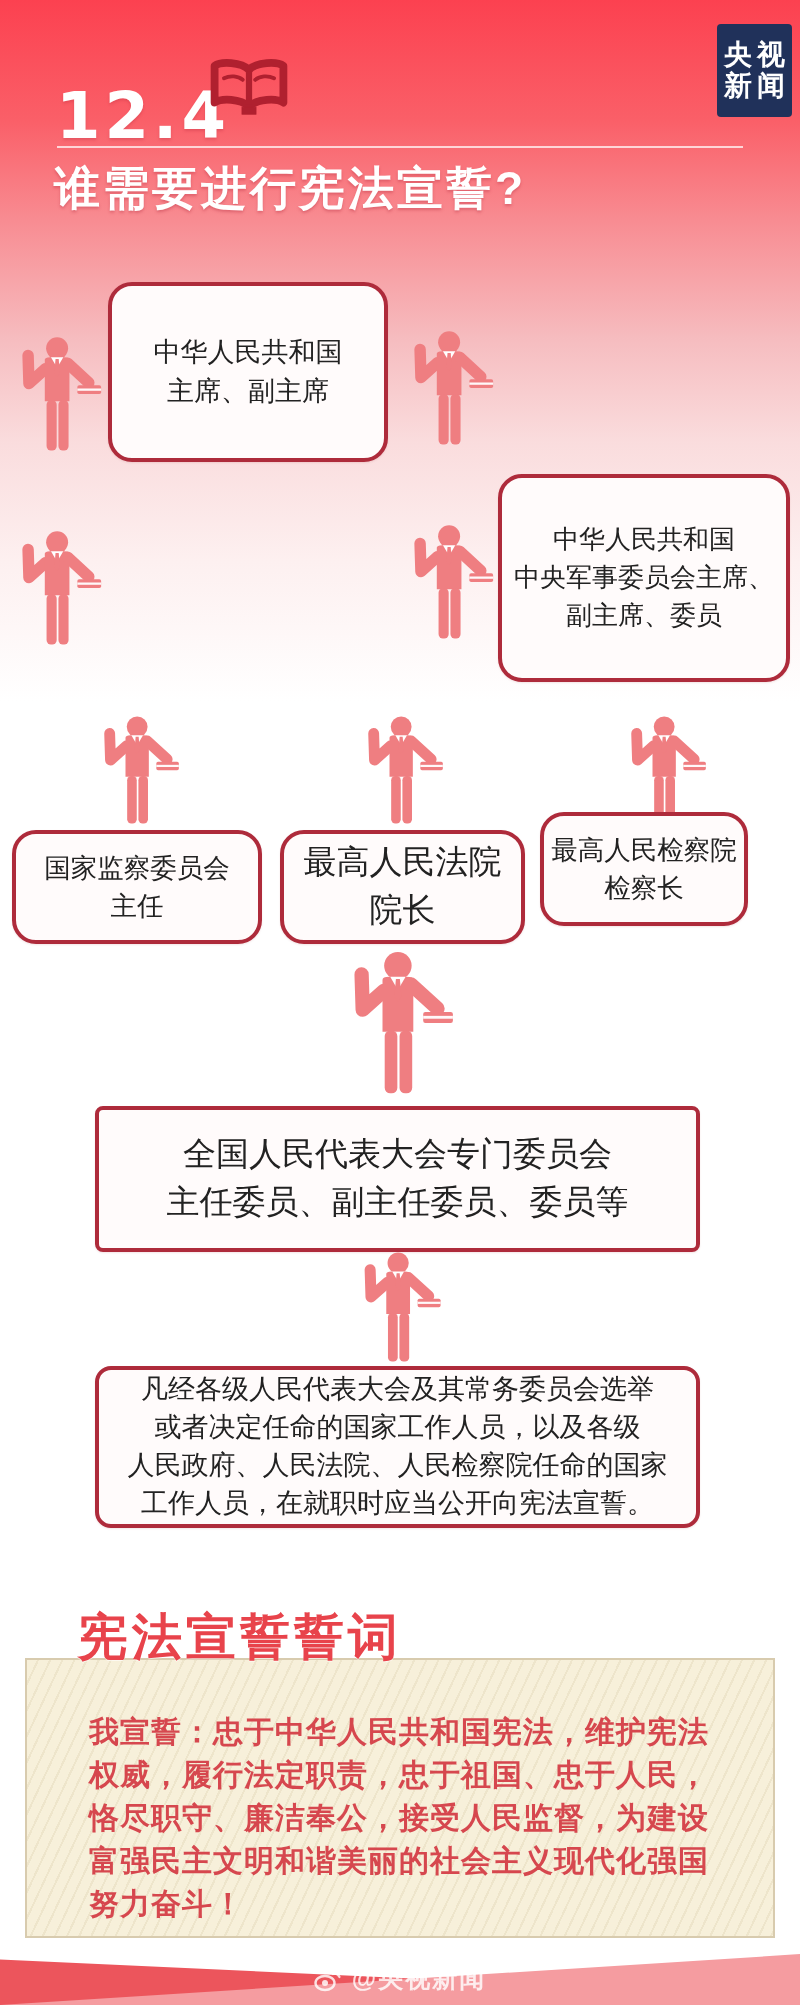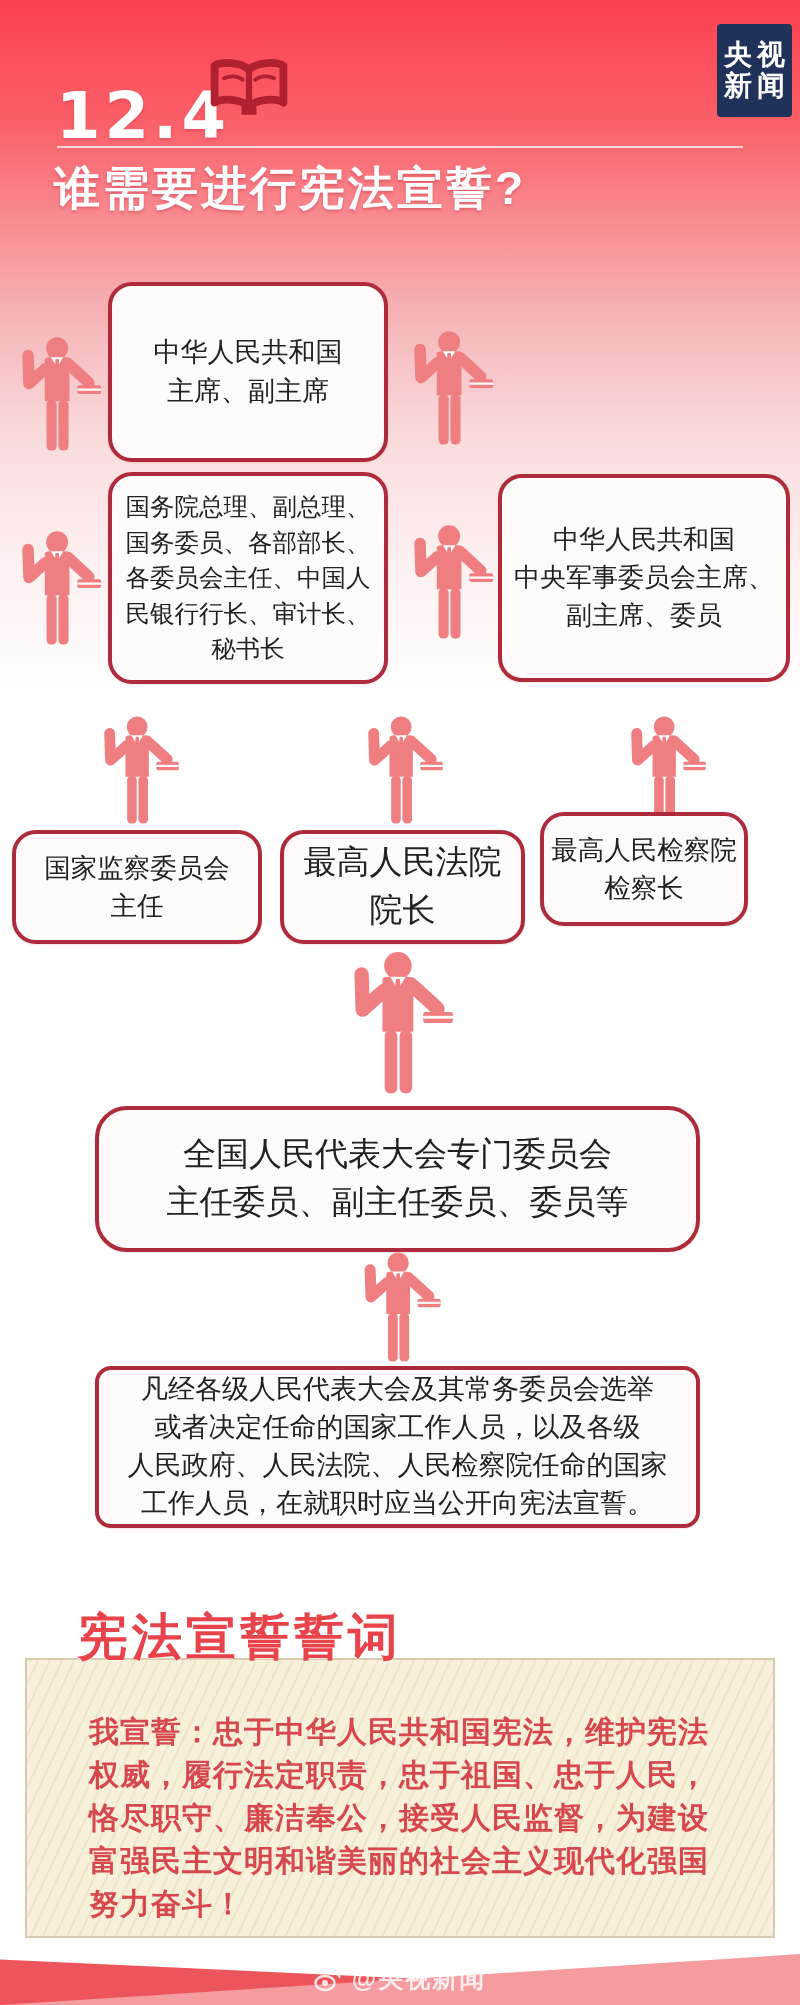--- a/index.html
+++ b/index.html
@@ -132,27 +132,20 @@
     <p style="font-size:27px">中华人民共和国
 主席、副主席</p>
   </div>
   <svg class="abs" style="left:406px;top:320px;width:88px;height:138px" viewBox="0 0 100 132">
       <use href="#oath-man"></use>
     </svg>
 
   <svg class="abs" style="left:14px;top:520px;width:88px;height:138px" viewBox="0 0 100 132">
       <use href="#oath-man"></use>
     </svg>
-  <div class="abs obox" style="left:108px;top:472px;width:280px;height:212px">
-    <p style="font-size:24.5px">国务院总理、副总理、
-国务委员、各部部长、
-各委员会主任、中国人
-民银行行长、审计长、
-秘书长</p>
-  </div>
   <svg class="abs" style="left:406px;top:514px;width:88px;height:138px" viewBox="0 0 100 132">
       <use href="#oath-man"></use>
     </svg>
   <div class="abs obox" style="left:498px;top:474px;width:292px;height:208px">
     <p style="font-size:26px">中华人民共和国
 中央军事委员会主席、
 副主席、委员</p>
   </div>
 
   <svg class="abs" style="left:90px;top:716px;width:96px;height:110px" viewBox="0 0 100 132">
@@ -174,21 +167,21 @@
 院长</p>
   </div>
   <div class="abs obox" style="left:540px;top:812px;width:208px;height:114px">
     <p style="font-size:26.5px">最高人民检察院
 检察长</p>
   </div>
 
   <svg class="abs" style="left:344px;top:946px;width:110px;height:156px" viewBox="0 0 100 132">
       <use href="#oath-man"></use>
     </svg>
-  <div class="abs obox" style="left:95px;top:1106px;width:605px;height:146px;border-radius:32px">
+  <div class="abs obox" style="left:95px;top:1106px;width:605px;height:146px;border-radius:8px">
     <p style="font-size:33px">全国人民代表大会专门委员会
 主任委员、副主任委员、委员等</p>
   </div>
 
   <svg class="abs" style="left:348px;top:1252px;width:102px;height:112px" viewBox="0 0 100 132">
       <use href="#oath-man"></use>
     </svg>
   <div class="abs obox" style="left:95px;top:1366px;width:605px;height:162px;border-radius:16px">
     <p style="font-size:27px;line-height:1.4">凡经各级人民代表大会及其常务委员会选举
 或者决定任命的国家工作人员，以及各级

